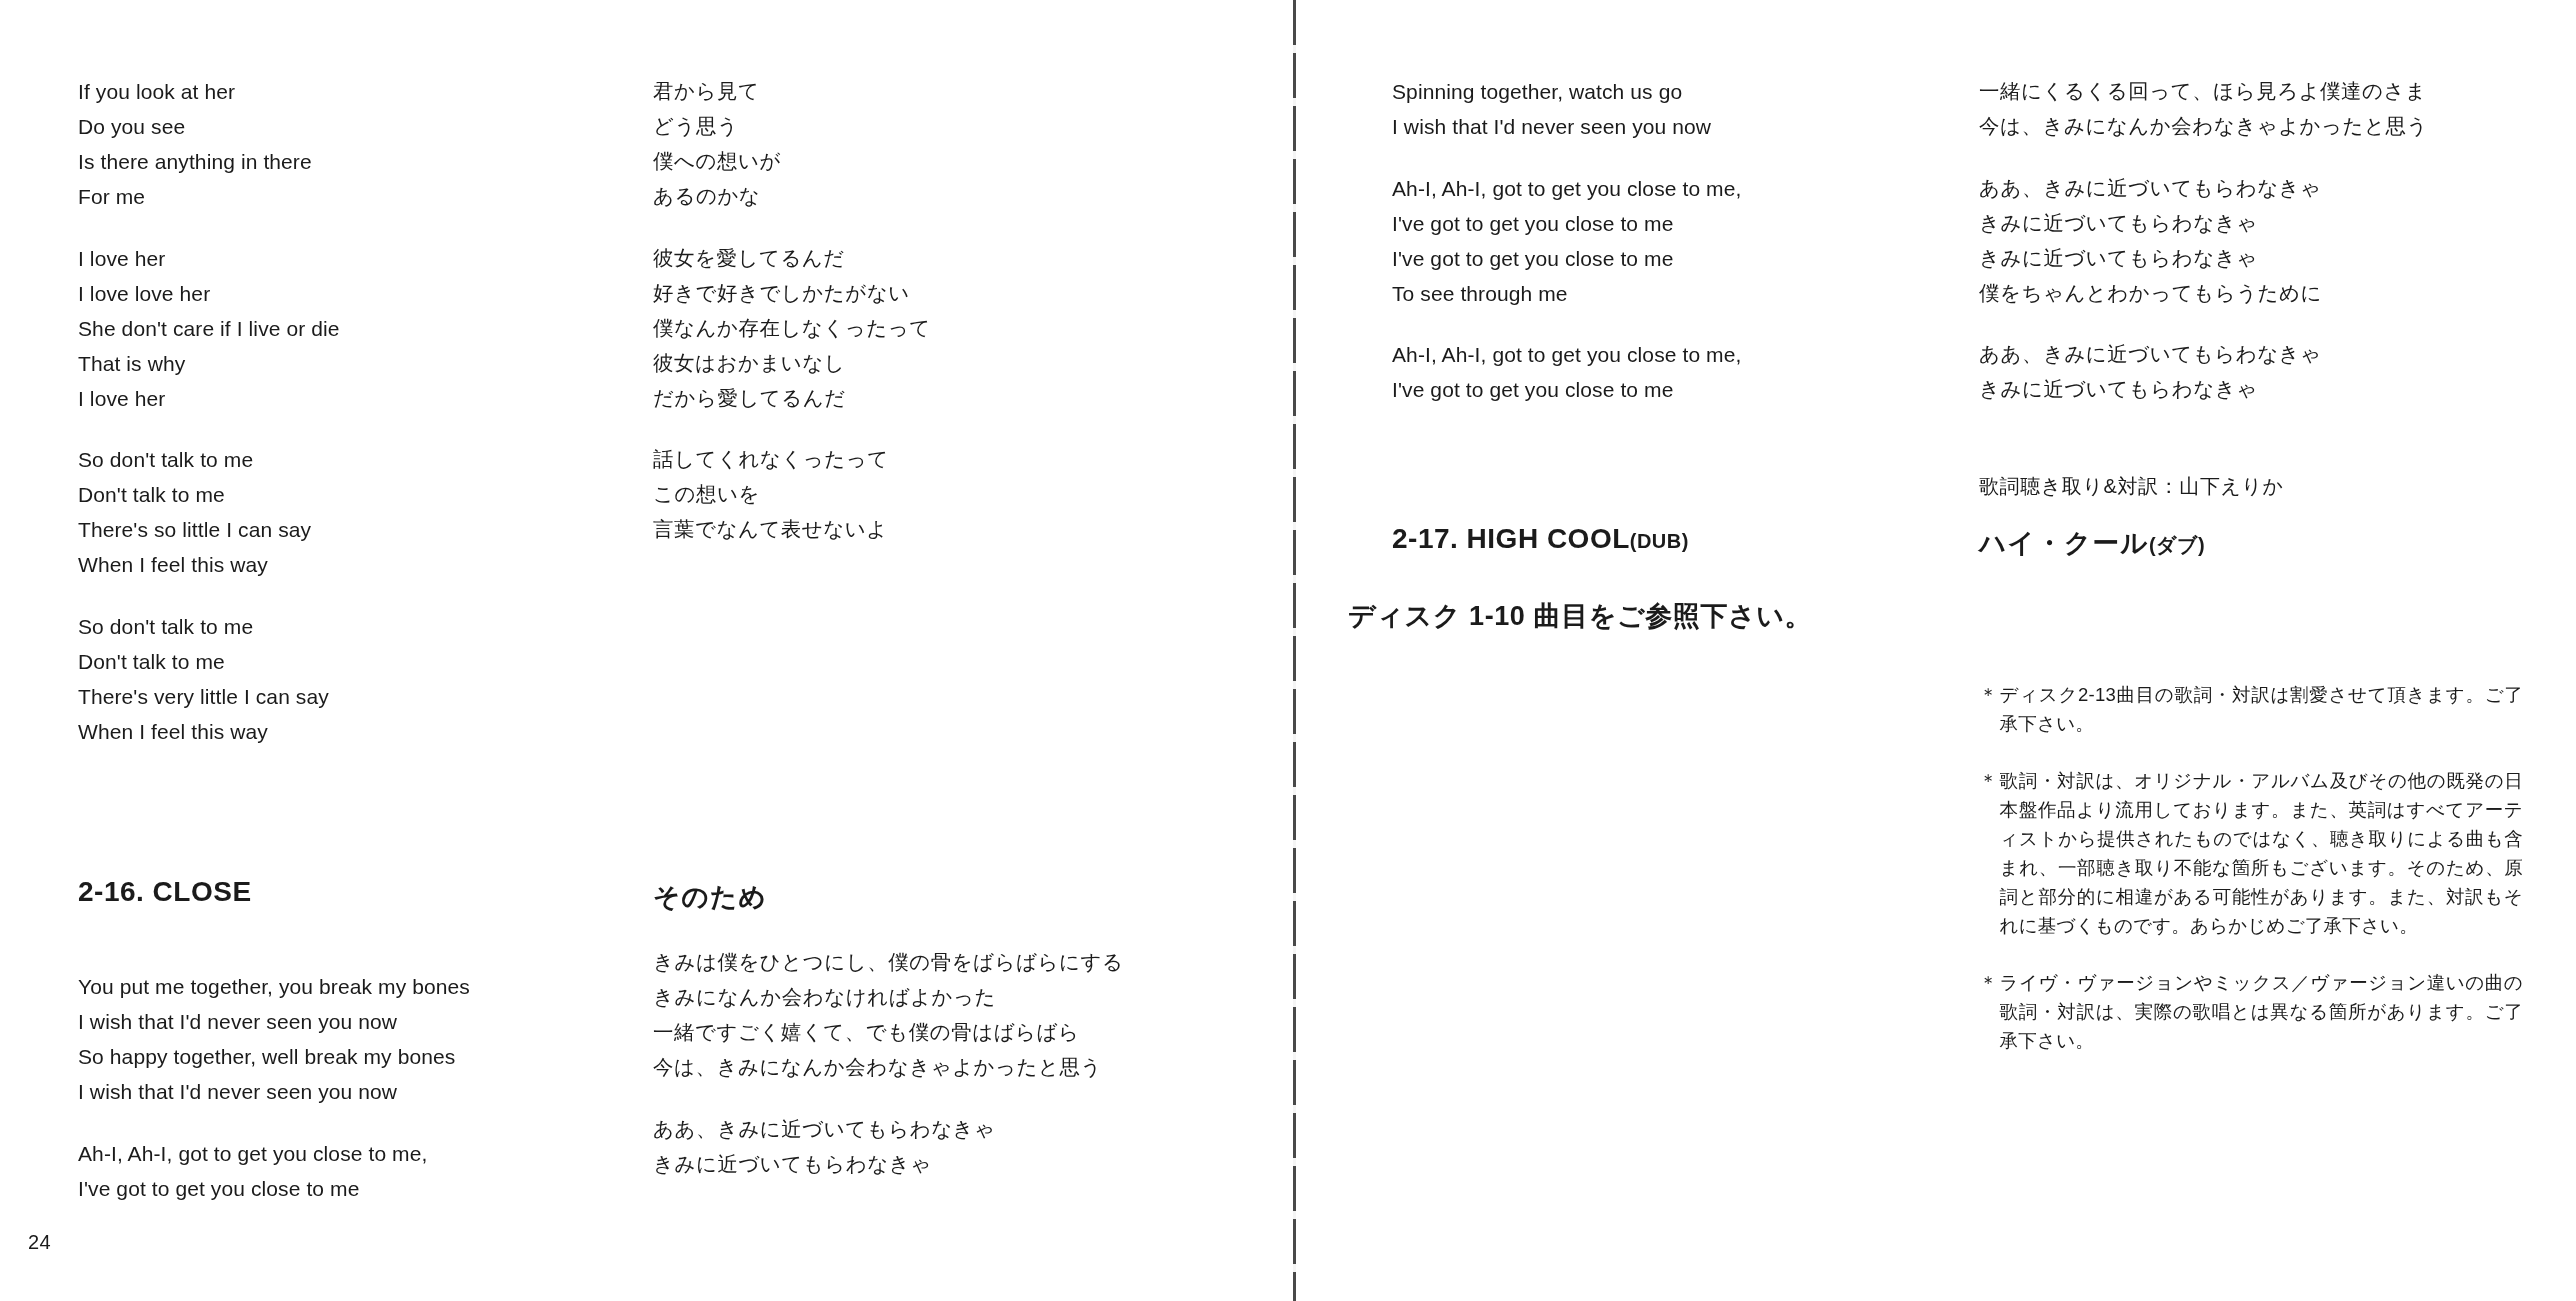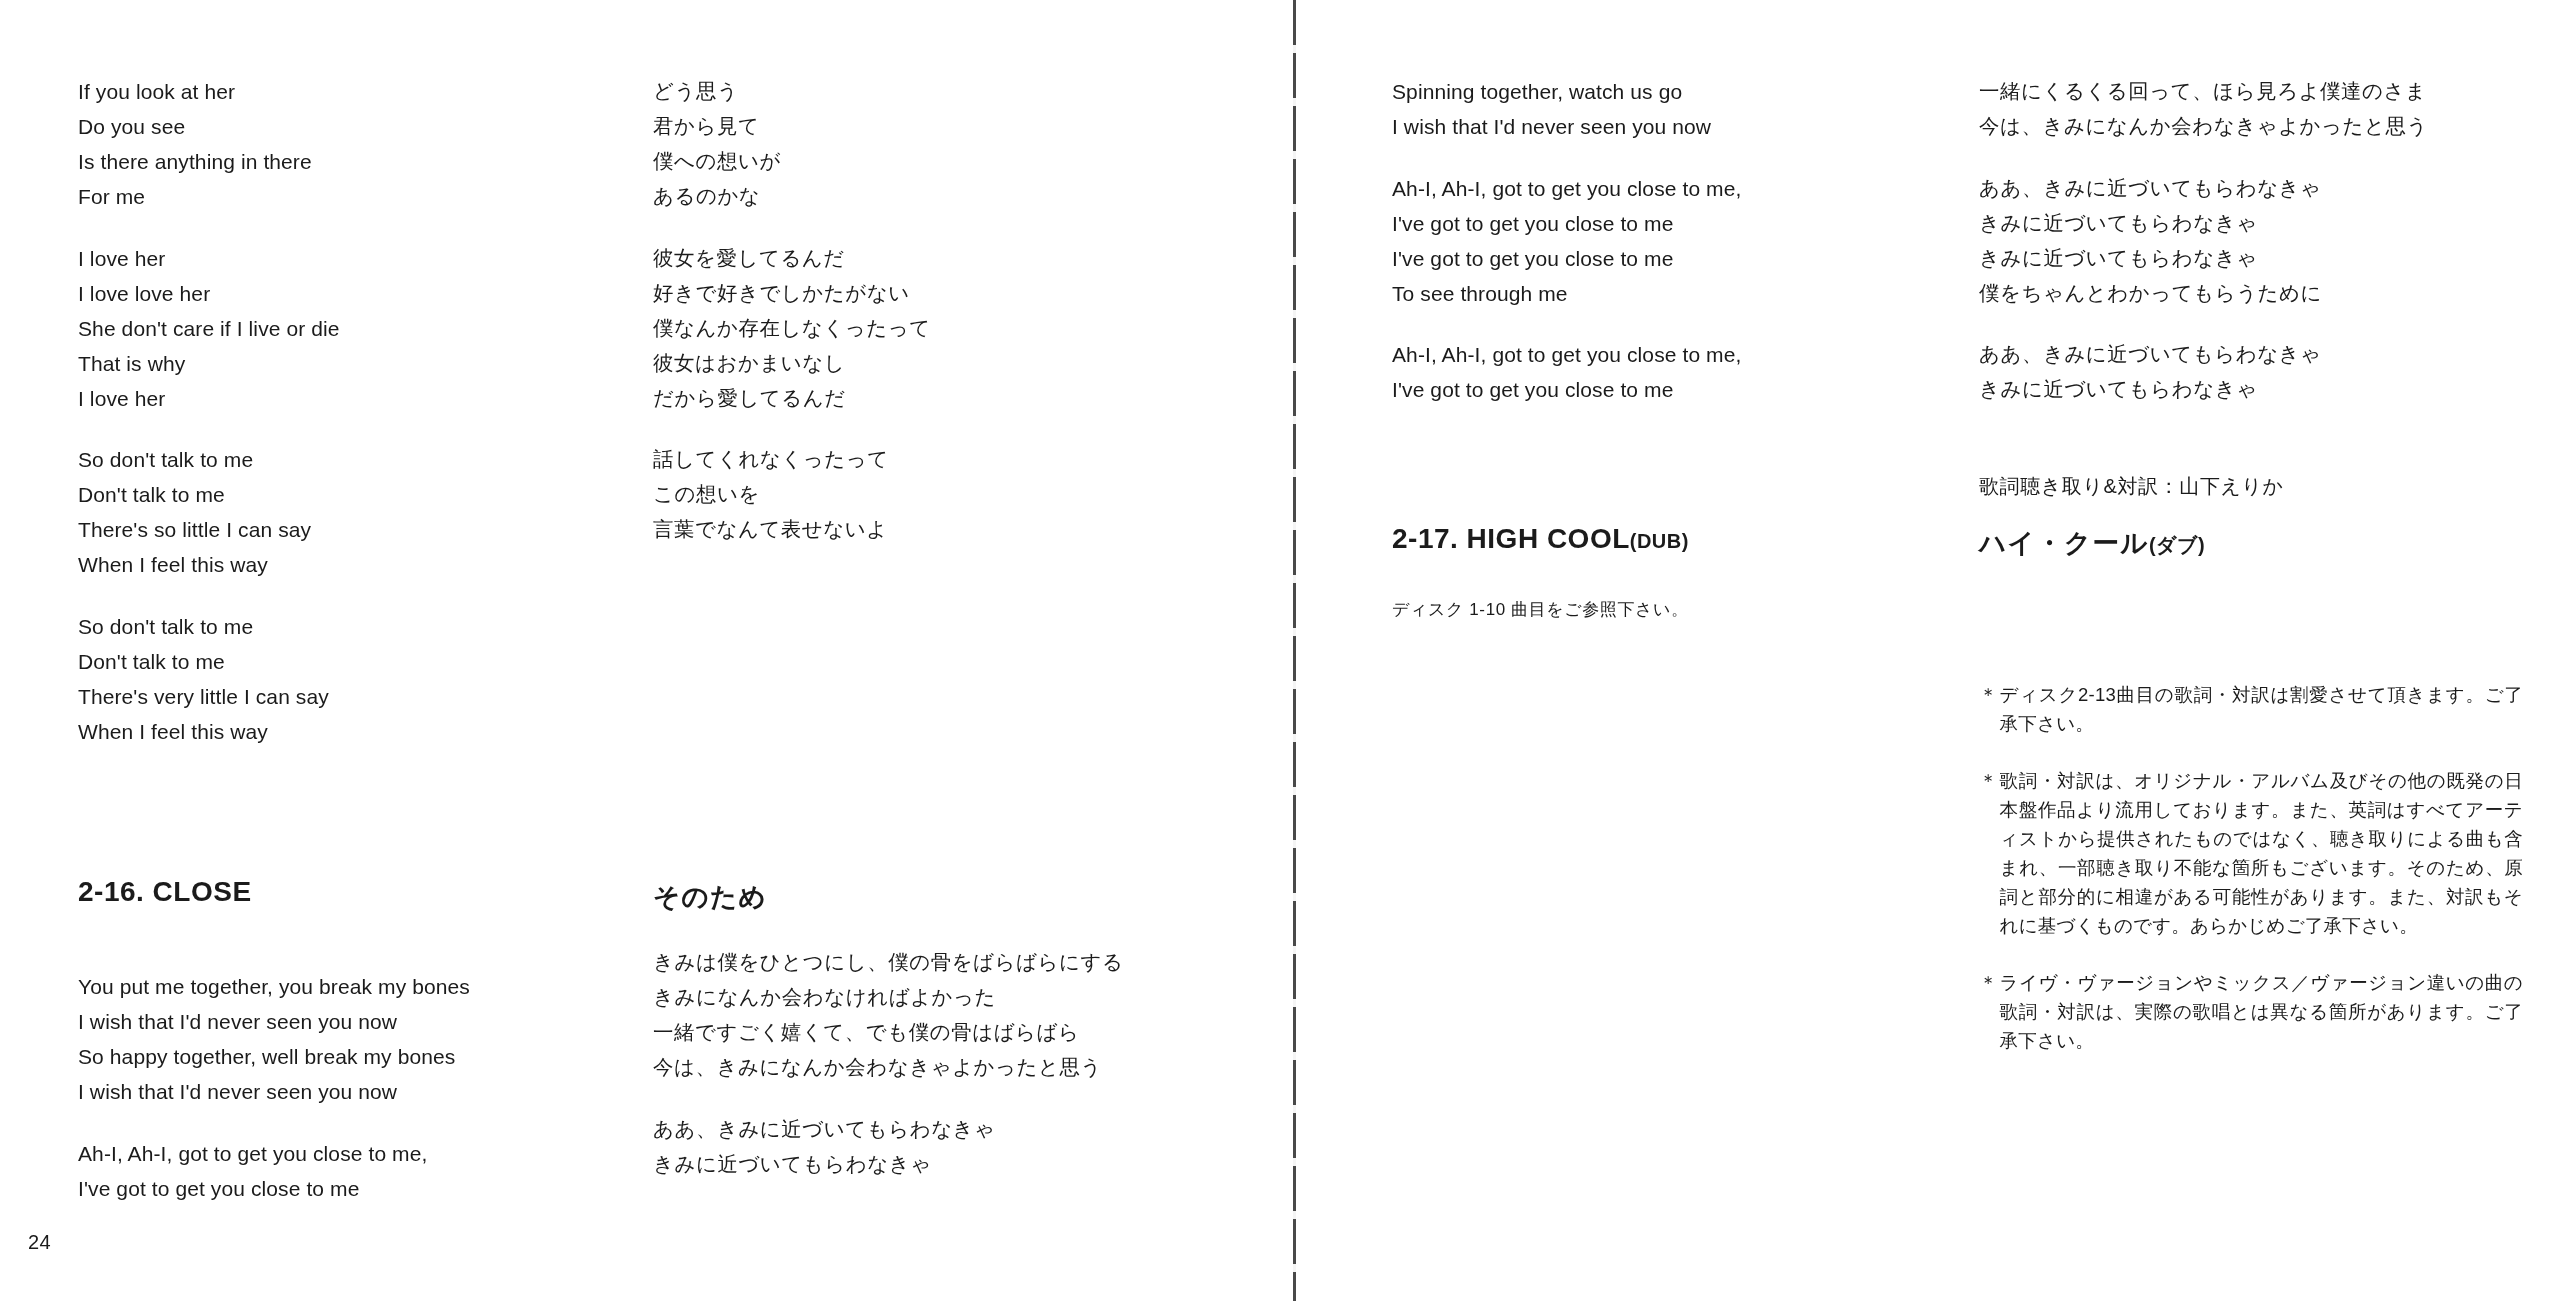--- a/index.html
+++ b/index.html
@@ -98,25 +98,26 @@
   #close-head-en { left: 78px;  top: 876px; }
   #close-head-ja { left: 653px; top: 879px; }
   #highcool-head-en { left: 1392px; top: 523px; }
   #highcool-head-ja { left: 1979px; top: 525px; }
 
   #close-lyrics-en { left: 78px;  top: 945px; width: 454px; margin-top: 24px; }
   #close-lyrics-ja { left: 653px; top: 945px; width: 568px; }
 
   .ref-note {
     position: absolute;
-    left: 1392px;
+    left: 1348px;
     top: 598px;
-    font-size: 17px;
+    font-size: 27px;
     letter-spacing: 0.6px;
     white-space: nowrap;
+    font-weight: bold;
   }
 
   .credit {
     position: absolute;
     left: 1979px;
     top: 473px;
     width: 540px;
     text-align: left;
     font-size: 20px;
     letter-spacing: 0.6px;
@@ -183,22 +184,22 @@
     <div class="block">
       <div class="line">So don't talk to me</div>
       <div class="line">Don't talk to me</div>
       <div class="line">There's very little I can say</div>
       <div class="line">When I feel this way</div>
     </div>
   </div>
 
   <div class="col col-l-ja ja">
     <div class="block">
+      <div class="line">君から見て</div>
       <div class="line">どう思う</div>
-      <div class="line">君から見て</div>
       <div class="line">僕への想いが</div>
       <div class="line">あるのかな</div>
     </div>
     <div class="block">
       <div class="line">彼女を愛してるんだ</div>
       <div class="line">好きで好きでしかたがない</div>
       <div class="line">僕なんか存在しなくったって</div>
       <div class="line">彼女はおかまいなし</div>
       <div class="line">だから愛してるんだ</div>
     </div>

